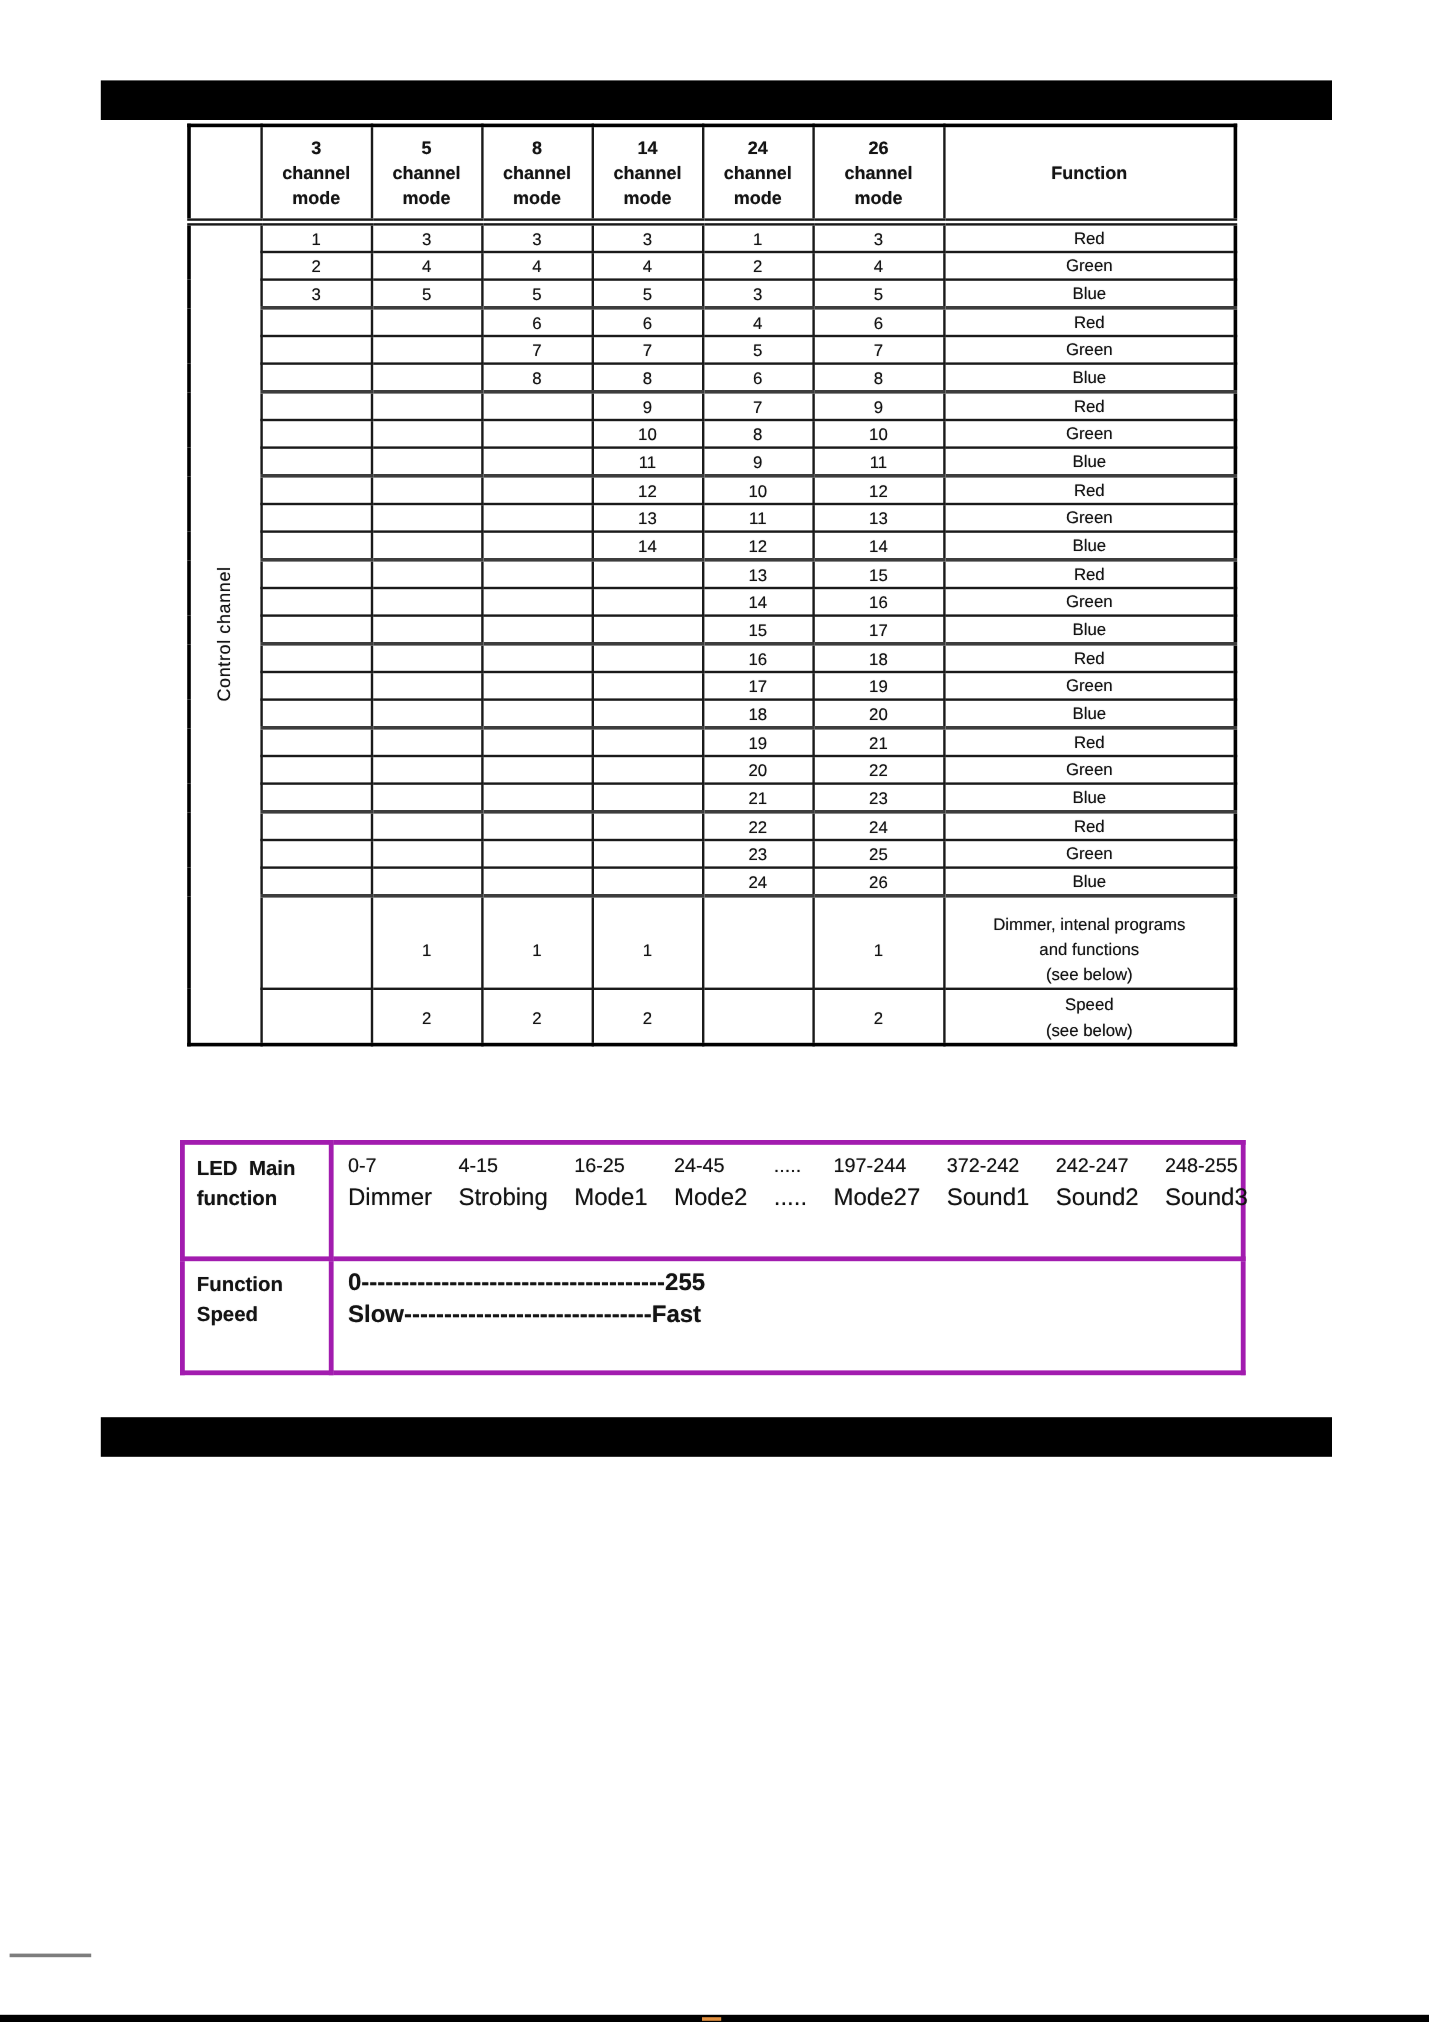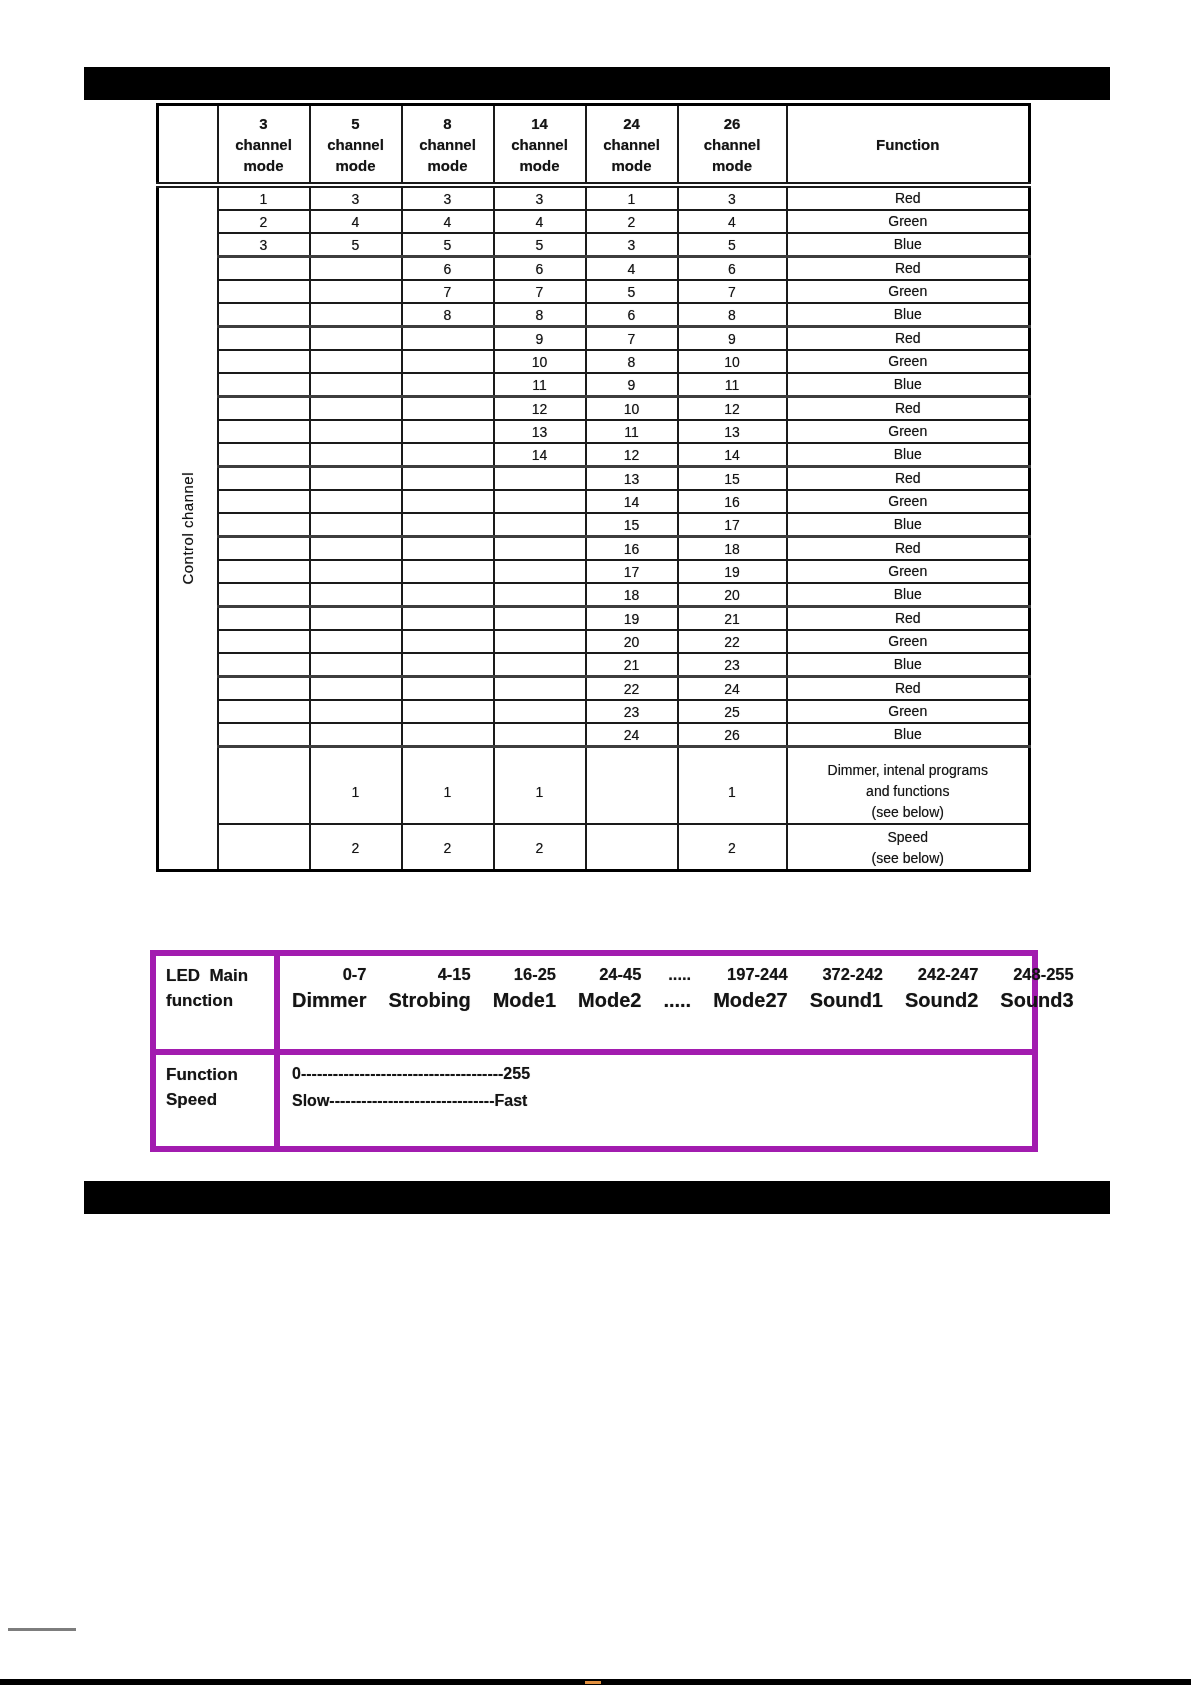--- a/index.html
+++ b/index.html
@@ -35,32 +35,32 @@
   .side-label{
     writing-mode:vertical-rl;transform:rotate(180deg);
     font-size:15px;letter-spacing:.5px;margin:0 auto;white-space:nowrap;
   }
 
   
   table.led{
     position:absolute;left:150px;top:950px;width:888px;
     border-collapse:collapse;table-layout:fixed;border:3px solid #000;
   }
-  table.led td{border:6px solid #a21caf;vertical-align:top;}
+  table.led td{border:4px solid #a21caf;vertical-align:top;}
   td.led-label{
     width:122px;font-weight:bold;font-size:17px;line-height:1.45;
     padding:8px 6px 0 10px;white-space:pre-wrap;
   }
   td.led-content{padding:5px 4px 0 12px;}
   #led-row1 td{height:85px;}
   #led-row2 td{height:83px;}
   .pairs{display:flex;gap:22px;font-size:16.5px;line-height:26px;}
-  .pair{text-align:right;font-weight:bold;}
+  .pair{text-align:left;}
   .pair .pname{font-size:20px;}
-  .speed-line{font-weight:bold;font-size:16px;line-height:27px;white-space:nowrap;}
+  .speed-line{font-weight:bold;font-size:20px;line-height:27px;white-space:nowrap;}
 </style>
 </head>
 <body>
 
 <div class="page">
 
   <div id="bar-top" class="bar"></div>
 
   <table class="dmx scan">
     <colgroup>

